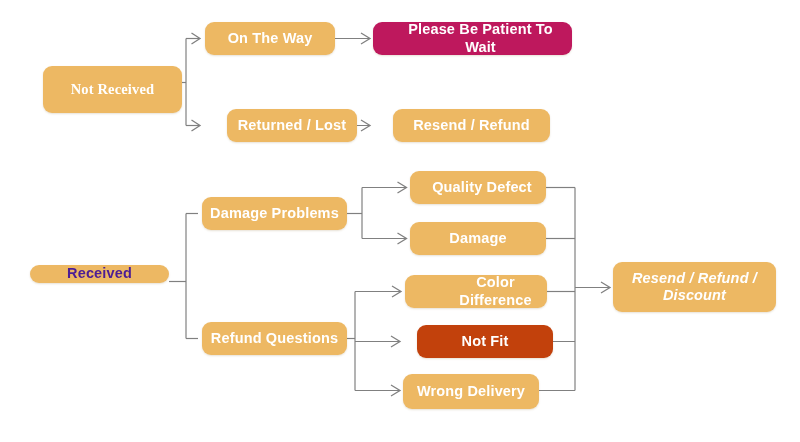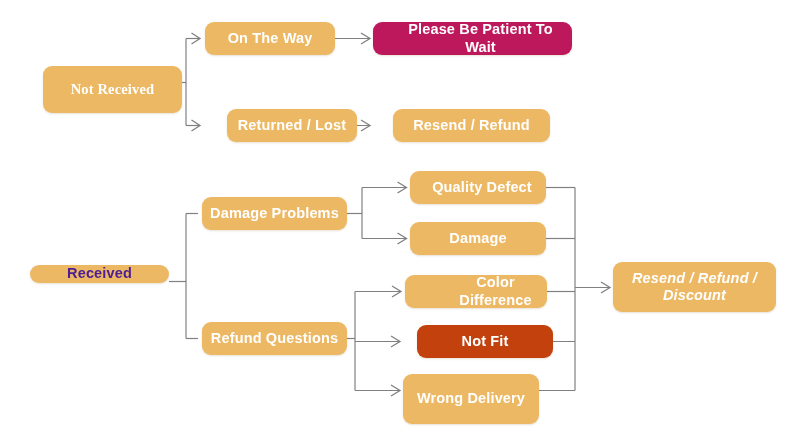--- a/index.html
+++ b/index.html
@@ -117,18 +117,18 @@
   <div class="node" style="left: 202px; top: 322px; width: 145px; height: 33px; background: rgb(237, 184, 99); color: rgb(255, 255, 255);">Refund Questions</div>
 
   <div class="node" style="left: 410px; top: 171px; width: 136px; height: 33px; background: rgb(237, 184, 99); color: rgb(255, 255, 255); padding-left: 14px;">Quality Defect</div>
 
   <div class="node" style="left: 410px; top: 222px; width: 136px; height: 33px; background: rgb(237, 184, 99); color: rgb(255, 255, 255);">Damage</div>
 
   <div class="node" style="left: 405px; top: 275px; width: 142px; height: 33px; background: rgb(237, 184, 99); color: rgb(255, 255, 255); padding-left: 45px;">Color Difference</div>
 
   <div class="node" style="left: 403px; top: 325px; width: 136px; height: 33px; background: #c2410c; color: rgb(255, 255, 255); margin-left: 14px;">Not Fit</div>
 
-  <div class="node" style="left: 403px; top: 374px; width: 136px; height: 50px; background: rgb(237, 184, 99); color: rgb(255, 255, 255);">Wrong Delivery</div>
+  <div class="node" style="left: 403px; top: 374px; width: 136px; height: 35px; background: rgb(237, 184, 99); color: rgb(255, 255, 255);">Wrong Delivery</div>
 
   <div class="node" style="left: 613px; top: 262px; width: 163px; height: 50px; background: rgb(237, 184, 99); color: rgb(255, 255, 255); font-style: italic;">Resend / Refund /
 Discount</div>
 
 </div>
 
 </body></html>

